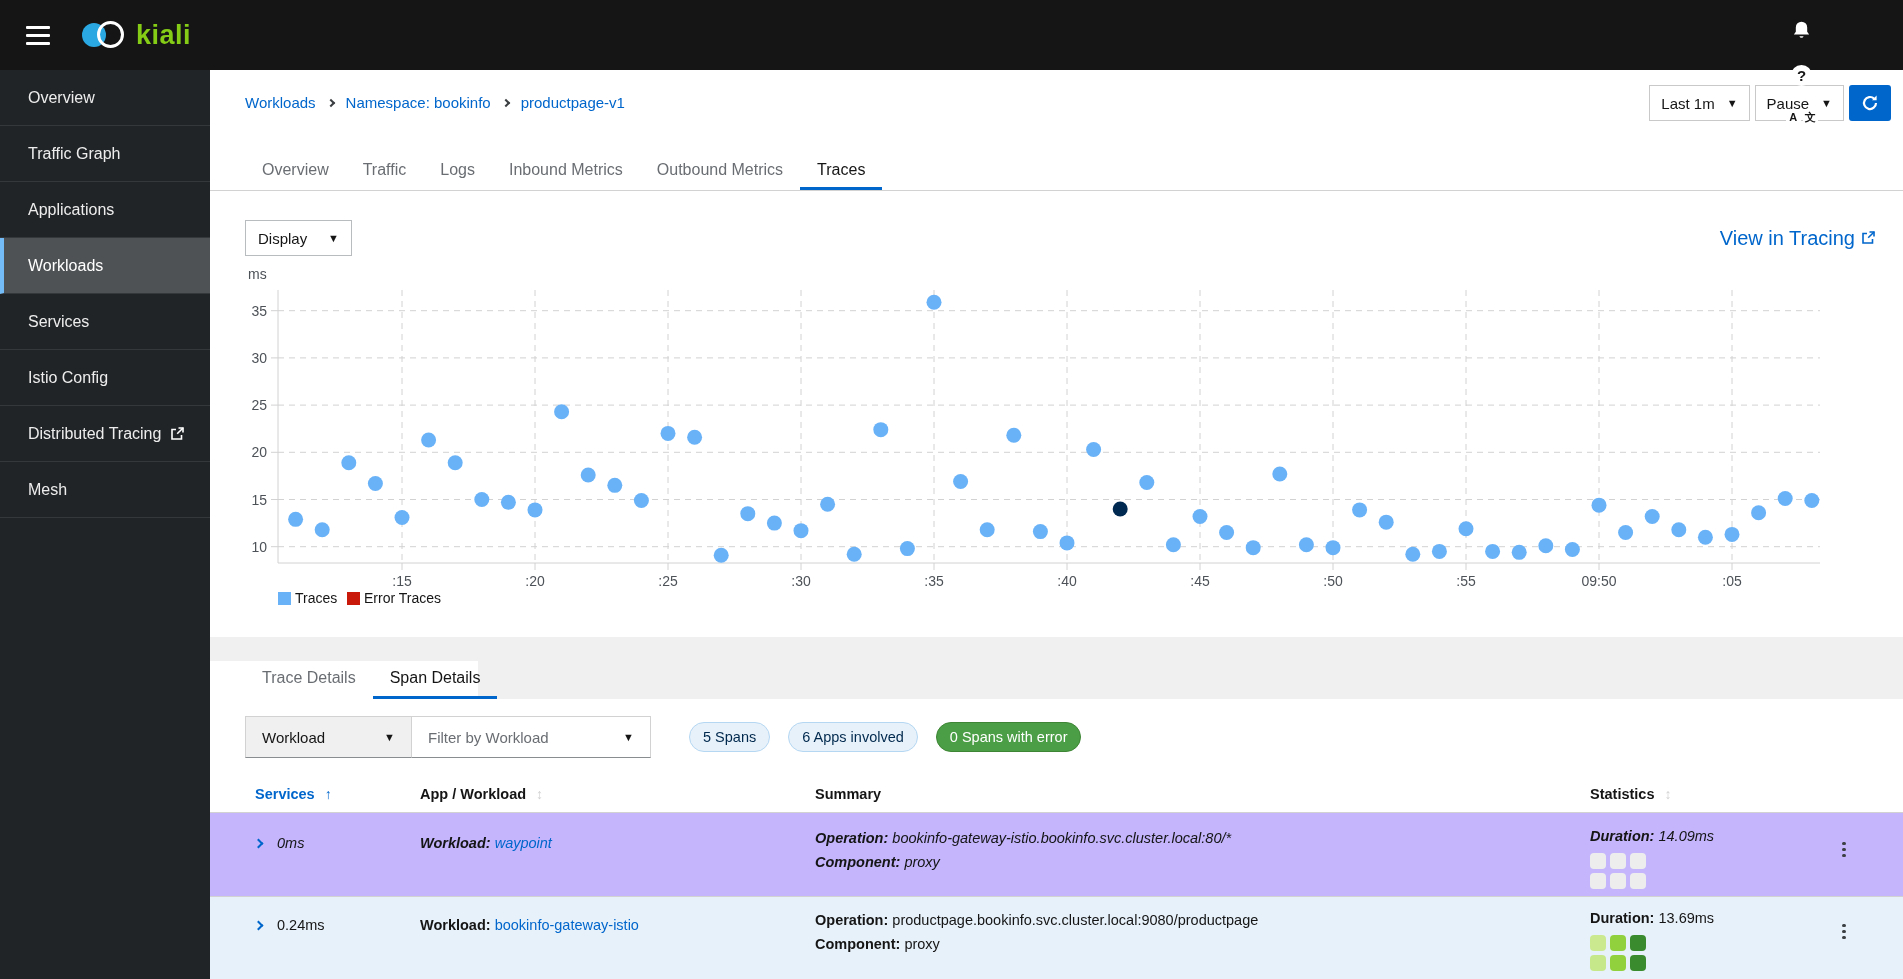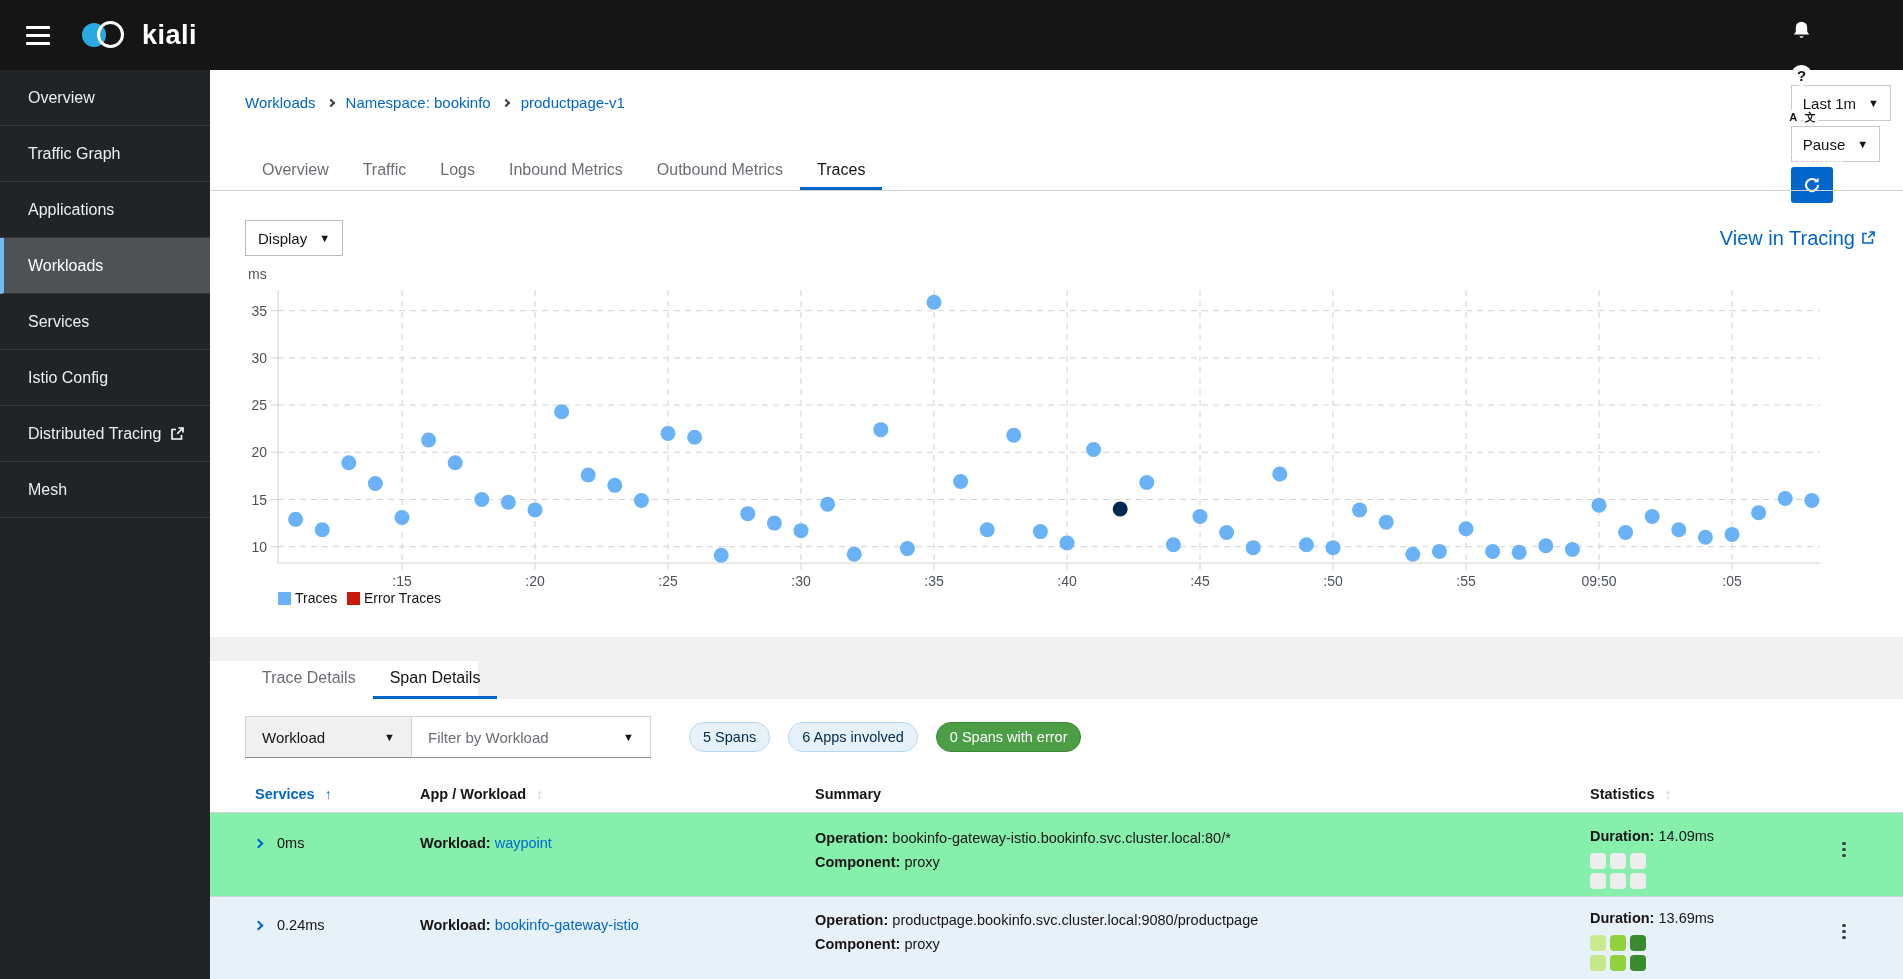--- a/index.html
+++ b/index.html
@@ -8,21 +8,21 @@
 
   
   .masthead{position:absolute;top:0;left:0;right:0;height:70px;background:#151515;
             display:flex;align-items:center;z-index:10;}
   .burger{margin-left:26px;cursor:pointer;}
   .burger div{width:24px;height:3px;background:#fff;margin:5px 0;border-radius:1px;}
   .brand{display:flex;align-items:center;margin-left:32px;}
   .logo{position:relative;width:48px;height:32px;}
   .logo .c1{position:absolute;left:0;top:4px;width:24px;height:24px;border-radius:50%;background:#2aa8e2;}
   .logo .c2{position:absolute;left:15px;top:2px;width:27px;height:27px;border-radius:50%;border:3px solid #fff;}
-  .brand-name{color:#ffffff;font-size:27px;font-weight:700;margin-left:12px;letter-spacing:.5px;}
+  .brand-name{color:#84cc16;font-size:27px;font-weight:700;margin-left:6px;letter-spacing:.5px;}
   .mast-right{margin-left:auto;display:flex;align-items:center;gap:24px;margin-right:26px;flex-direction:column;}
   .k8s-pill{display:flex;align-items:center;gap:7px;background:#deedfa;border:1px solid #8fc3ee;
             border-radius:15px;height:29px;padding:0 14px;font-size:15px;color:#0b3e66;margin-right:22px;}
   .k8s-icon{width:15px;height:15px;border-radius:3px;
             background:repeating-linear-gradient(#3a87d4 0 3px,#bcd9f2 3px 4px);}
   .theme-toggle{display:flex;border:1px solid #8a8d90;border-radius:4px;overflow:hidden;}
   .theme-btn{width:49px;height:36px;display:flex;align-items:center;justify-content:center;
              color:#fff;font-size:18px;cursor:pointer;background:transparent;}
   .theme-btn.active{background:#0066cc;}
   .moon{transform:rotate(-22deg);font-size:20px;}
@@ -40,35 +40,35 @@
   .side-item.active{background:#4f5255;border-left:4px solid #73bcf7;padding-left:24px;color:#fff;}
 
   
   .main{position:absolute;top:70px;left:210px;width:1693px;height:909px;background:#fff;}
 
   .breadcrumb{position:absolute;top:24px;left:35px;display:flex;align-items:center;gap:12px;font-size:15px;}
   .bc-link{color:#0066cc;text-decoration:none;cursor:pointer;}
   .bsep{display:inline-block;width:6px;height:6px;border-top:2px solid #3c3f42;border-right:2px solid #3c3f42;
         transform:rotate(45deg);}
 
-  .top-controls{position:absolute;top:15px;right:12px;display:flex;gap:5px;align-items:flex-start;flex-direction:column;}
+  .top-controls{position:absolute;top:15px;right:12px;display:flex;gap:5px;align-items:center;}
   .select-box{height:36px;background:#fff;border:1px solid #c9c9c9;display:flex;align-items:center;
               justify-content:space-between;padding:0 11px;font-size:15px;cursor:pointer;}
   .caret{font-size:11px;color:#151515;margin-left:12px;}
   .refresh-btn{width:42px;height:36px;background:#0066cc;border:none;border-radius:3px;display:flex;
                align-items:center;justify-content:center;cursor:pointer;}
 
   .tabs-row{position:absolute;top:83px;left:0;right:0;height:38px;border-bottom:1px solid #d2d2d2;
             display:flex;padding-left:35px;}
   .tab{padding:8px 17px;font-size:16px;color:#6a6e73;cursor:pointer;white-space:nowrap;}
   .tab.active{color:#151515;box-shadow:inset 0 -3px 0 #0066cc;}
 
   .chart-toolbar{position:absolute;top:150px;left:35px;right:28px;display:flex;
                  justify-content:space-between;align-items:center;}
-  .display-select{width:98px;height:36px;border:1px solid #b9bcbe;background:#fff;display:flex;
+  .display-select{width:107px;height:36px;border:1px solid #b9bcbe;background:#fff;display:flex;
                   align-items:center;justify-content:space-between;padding:0 12px;font-size:15px;cursor:pointer;}
   .view-tracing{display:flex;align-items:center;gap:6px;color:#0066cc;font-size:20px;cursor:pointer;}
 
   .chart-wrap{position:absolute;top:195px;left:20px;width:1650px;height:355px;}
   .grid{stroke:#d2d2d2;stroke-width:1;stroke-dasharray:6 5;}
   .axis{stroke:#d2d2d2;stroke-width:1;}
   .tick{font-size:14px;fill:#4d5258;font-family:"Liberation Sans",sans-serif;}
   .axlbl{font-size:14px;fill:#4d5258;font-family:"Liberation Sans",sans-serif;}
   .legtext{font-size:14px;fill:#151515;font-family:"Liberation Sans",sans-serif;}
 
@@ -89,21 +89,21 @@
   .chip.blue{background:#e7f1fa;border:1px solid #b5d7f2;color:#00294d;}
   .chip.green{background:#4b9e45;border:1px solid #3e8635;color:#fff;}
 
   .thead{position:absolute;top:713px;left:0;right:0;height:30px;border-bottom:1px solid #d2d2d2;
          font-size:14.5px;font-weight:700;}
   .thead .col{position:absolute;top:3px;cursor:pointer;}
   .sort-dual{color:#d2d2d2;font-weight:400;margin-left:10px;font-size:14px;}
   .sort-up{color:#0066cc;margin-left:10px;font-size:14px;}
 
   .trow{position:absolute;left:0;right:0;font-size:14.5px;}
-  .trow.r0{top:743px;height:84px;border-bottom:1px solid #d2d2d2;background:#86efac;}
+  .trow.r0{top:743px;height:84px;border-bottom:1px solid #d2d2d2;background:#c4b5fd;font-style:italic;}
   .trow.r1{top:827px;height:82px;background:#e7f1fa;}
   .cell{position:absolute;}
   .chev{display:inline-block;width:7px;height:7px;border-top:2px solid #0066cc;border-right:2px solid #0066cc;
         transform:rotate(45deg);margin-right:11px;position:relative;top:-1px;}
   .blue-link{color:#0066cc;cursor:pointer;}
   b{font-weight:700;}
   .sq-grid{display:grid;grid-template-columns:repeat(3,16px);gap:4px;}
   .sq-grid div{width:16px;height:16px;border-radius:4px;}
   .kebab{cursor:pointer;padding:4px 6px;}
   .kebab div{width:3.5px;height:3.5px;border-radius:50%;background:#3c3f42;margin:2.5px auto;}

